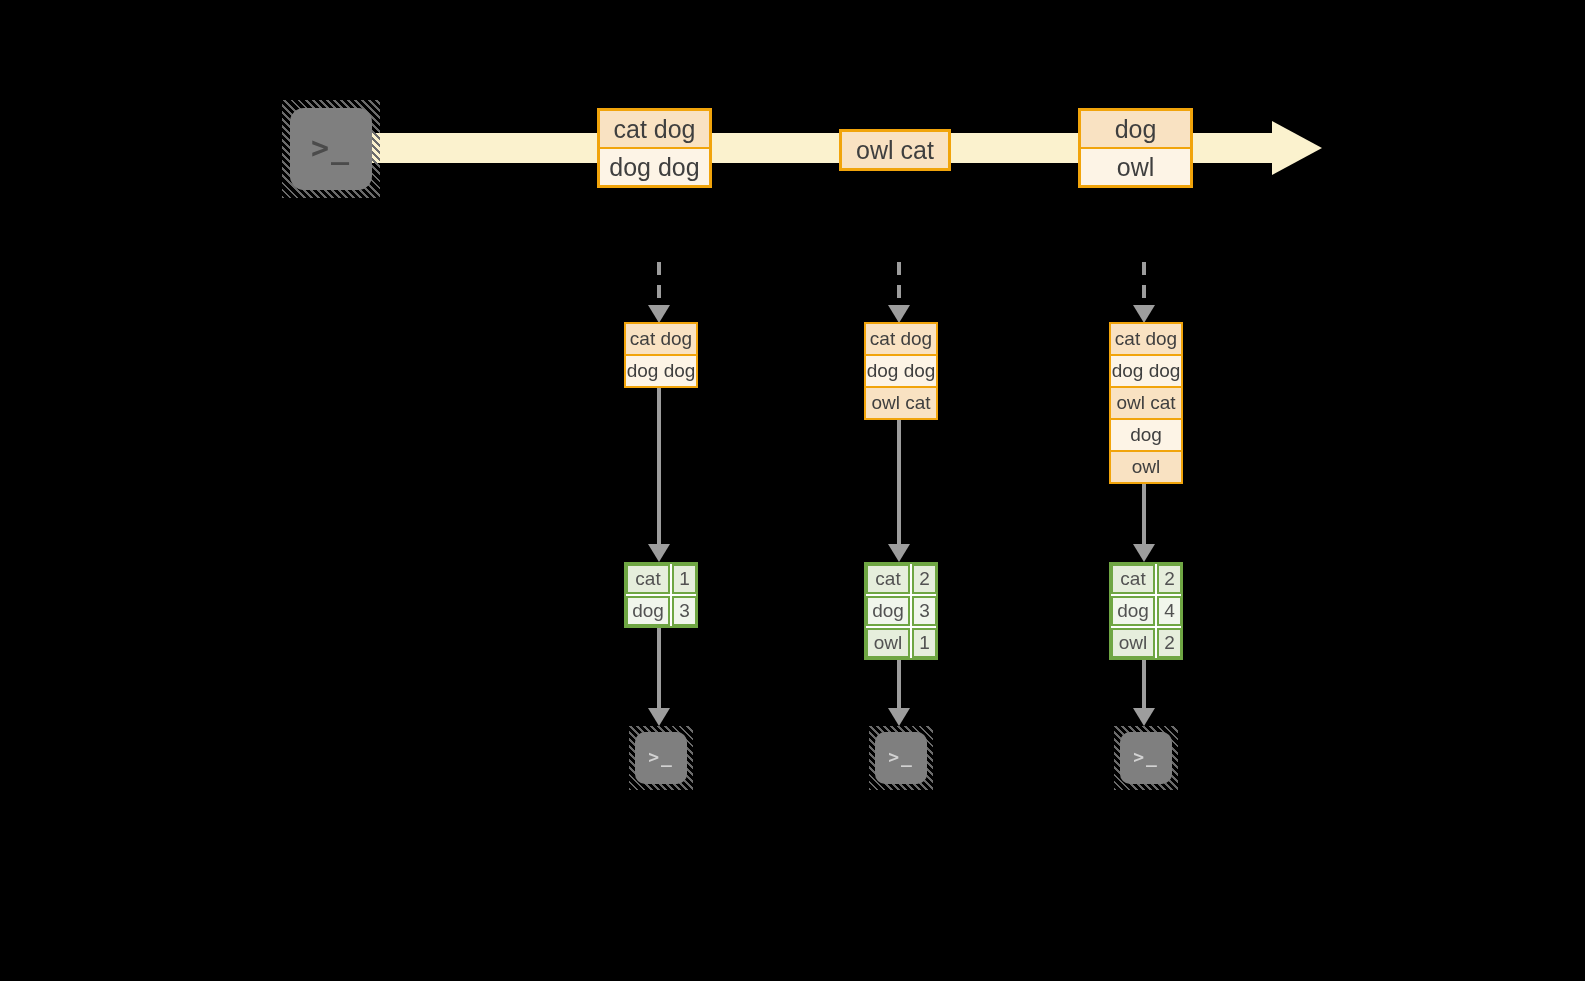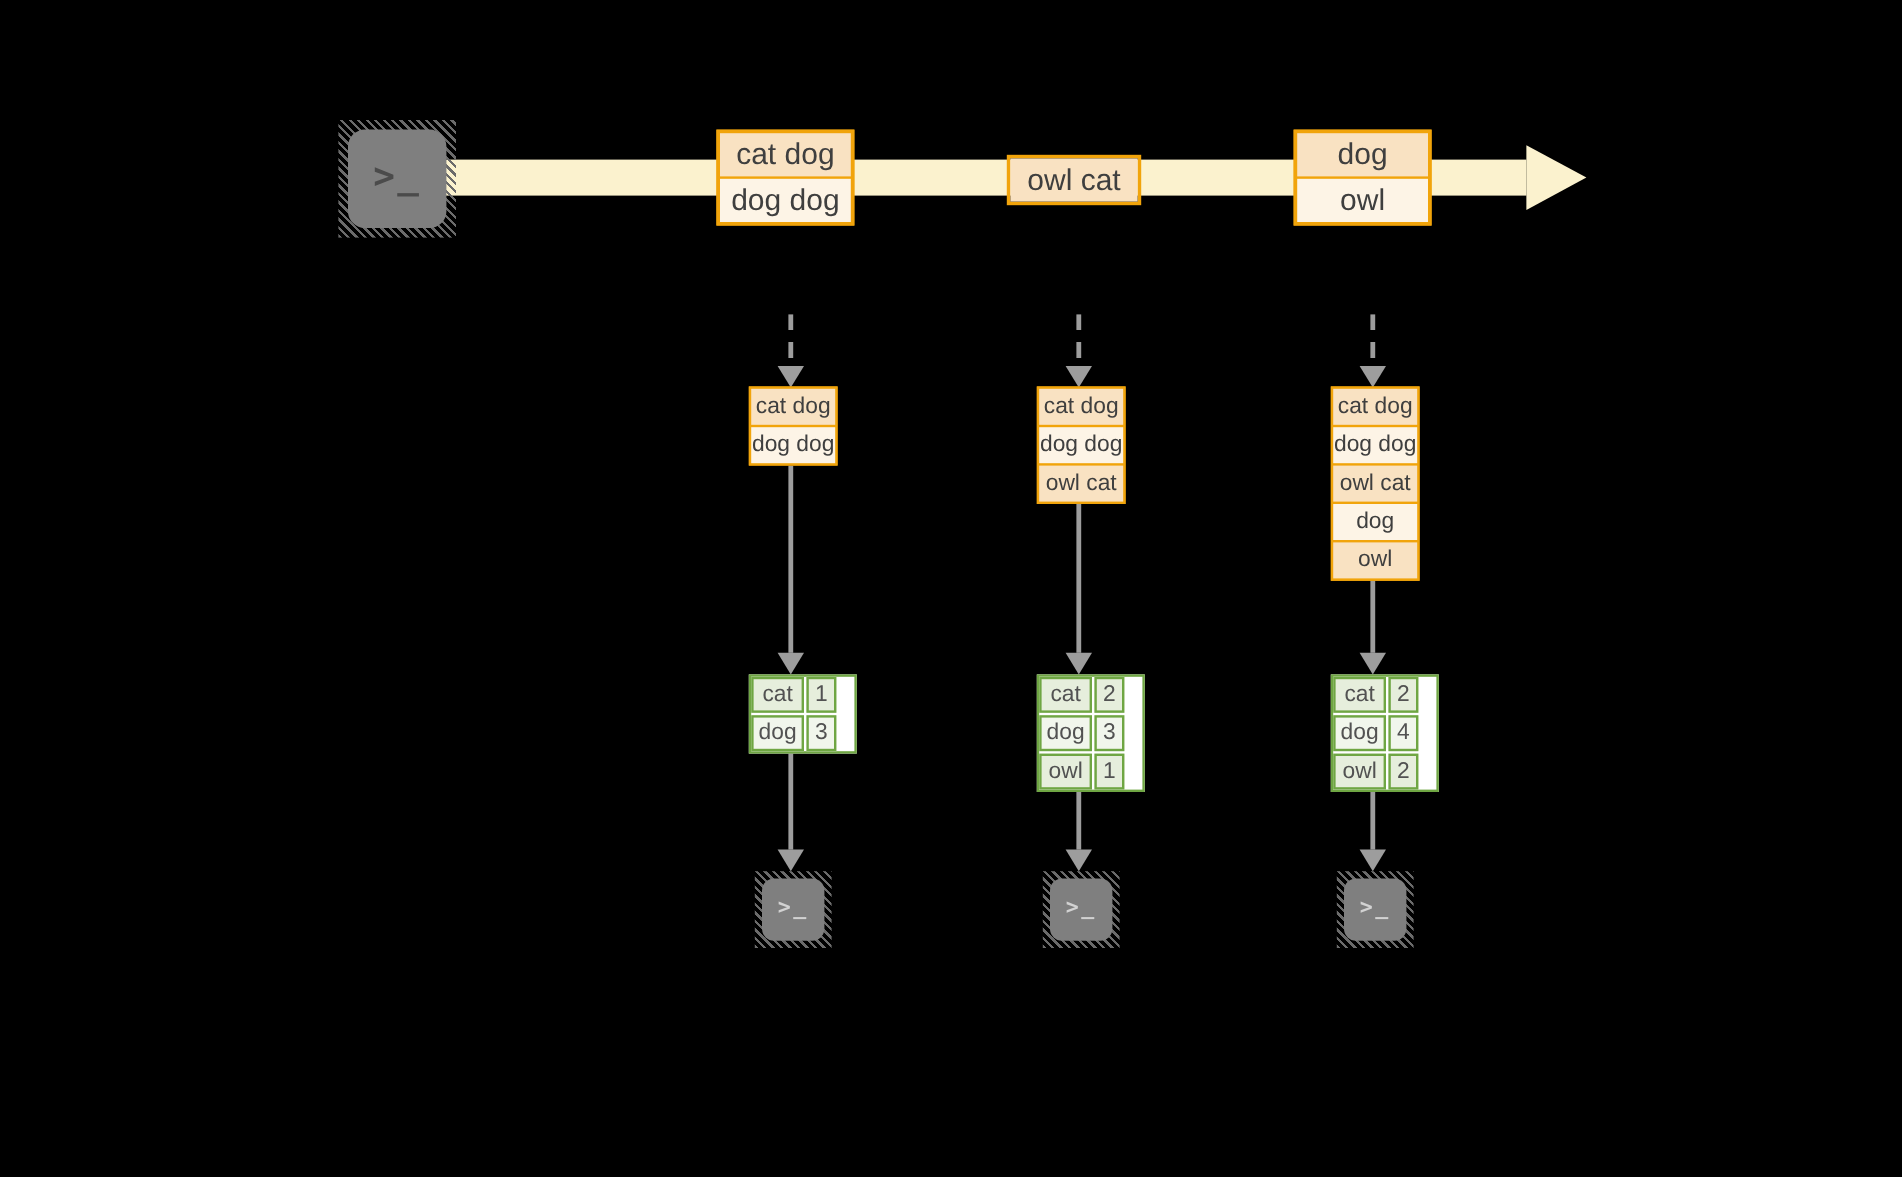--- a/index.html
+++ b/index.html
@@ -36,21 +36,21 @@
   }
   .ebox .mrow{height:36px;font-size:25px;}
   .stack{border-width:2px;}
   .stack .mrow{height:30px;font-size:19px;}
   .peach{background:#F9E2C2;}
   .cream{background:#FDF4E6;text-align:center;}
   .stack{z-index:4;}
 
   
   .ctable{
-    position:absolute;top:562px;width:90px;
+    position:absolute;top:562px;width:74px;
     border:2px solid #6FA643;background:#ffffff;
     display:grid;grid-template-columns:44px 25px;gap:2px;
     z-index:4;box-sizing:border-box;text-align:right;
   }
   .ctable .cell{
     border:2px solid #6FA643;box-sizing:border-box;height:30px;
     display:flex;align-items:center;justify-content:center;
     font-size:19px;color:#525252;
   }
   .gfillA{background:#E6EEDC;}

